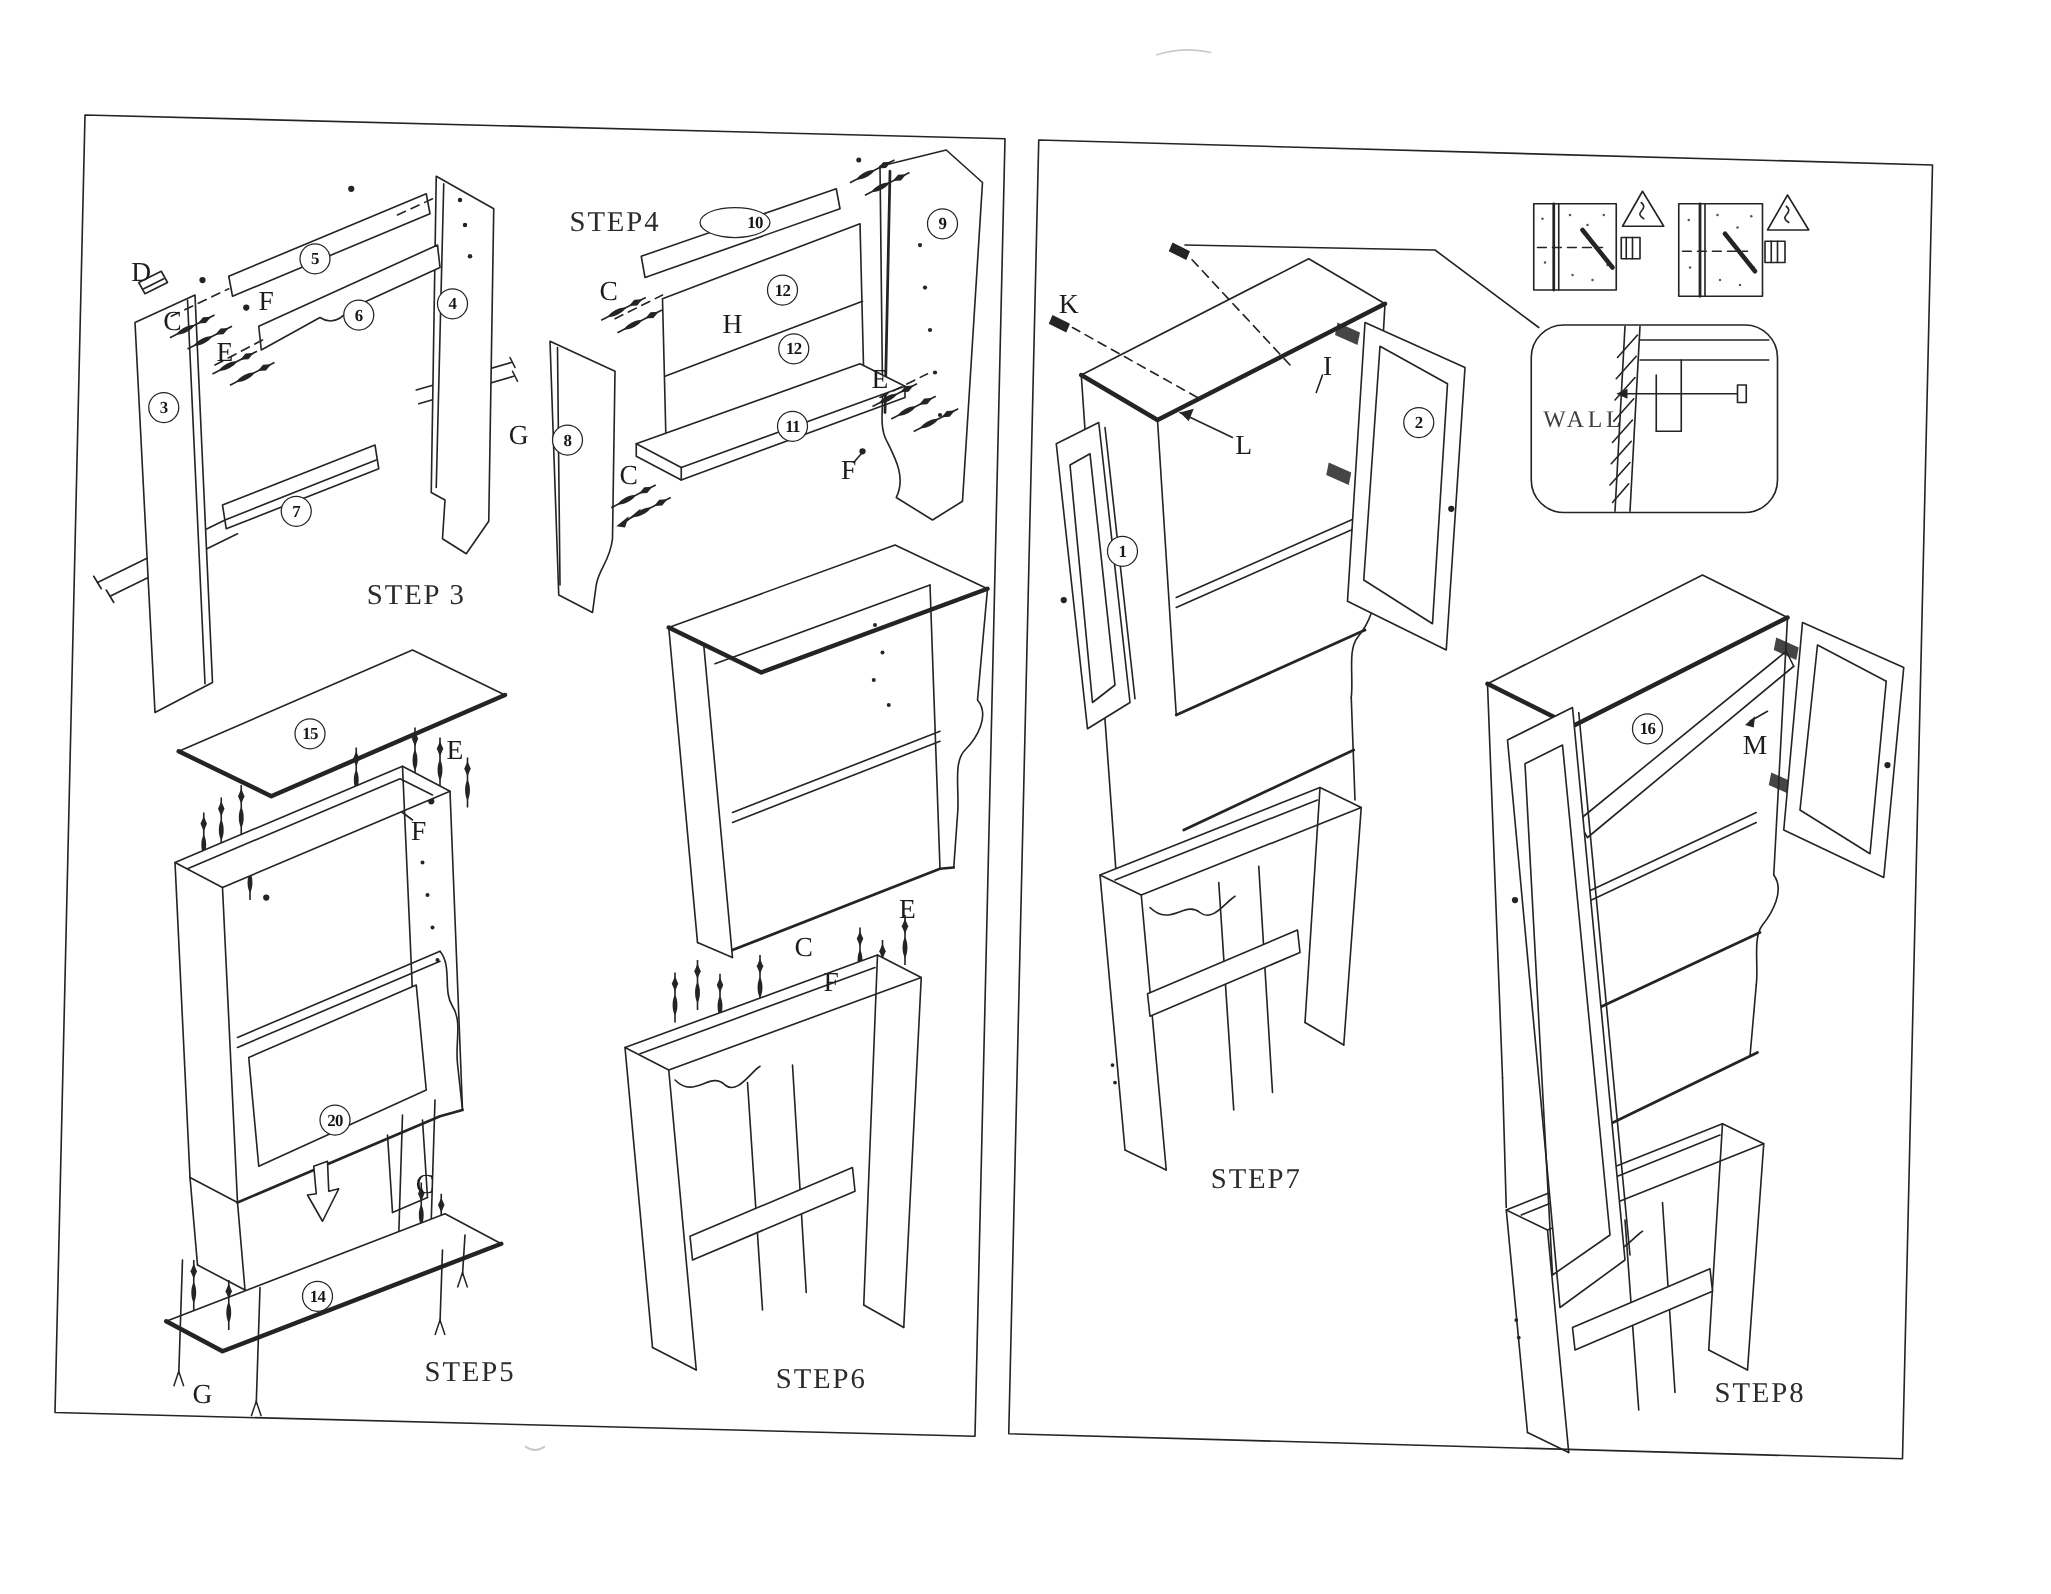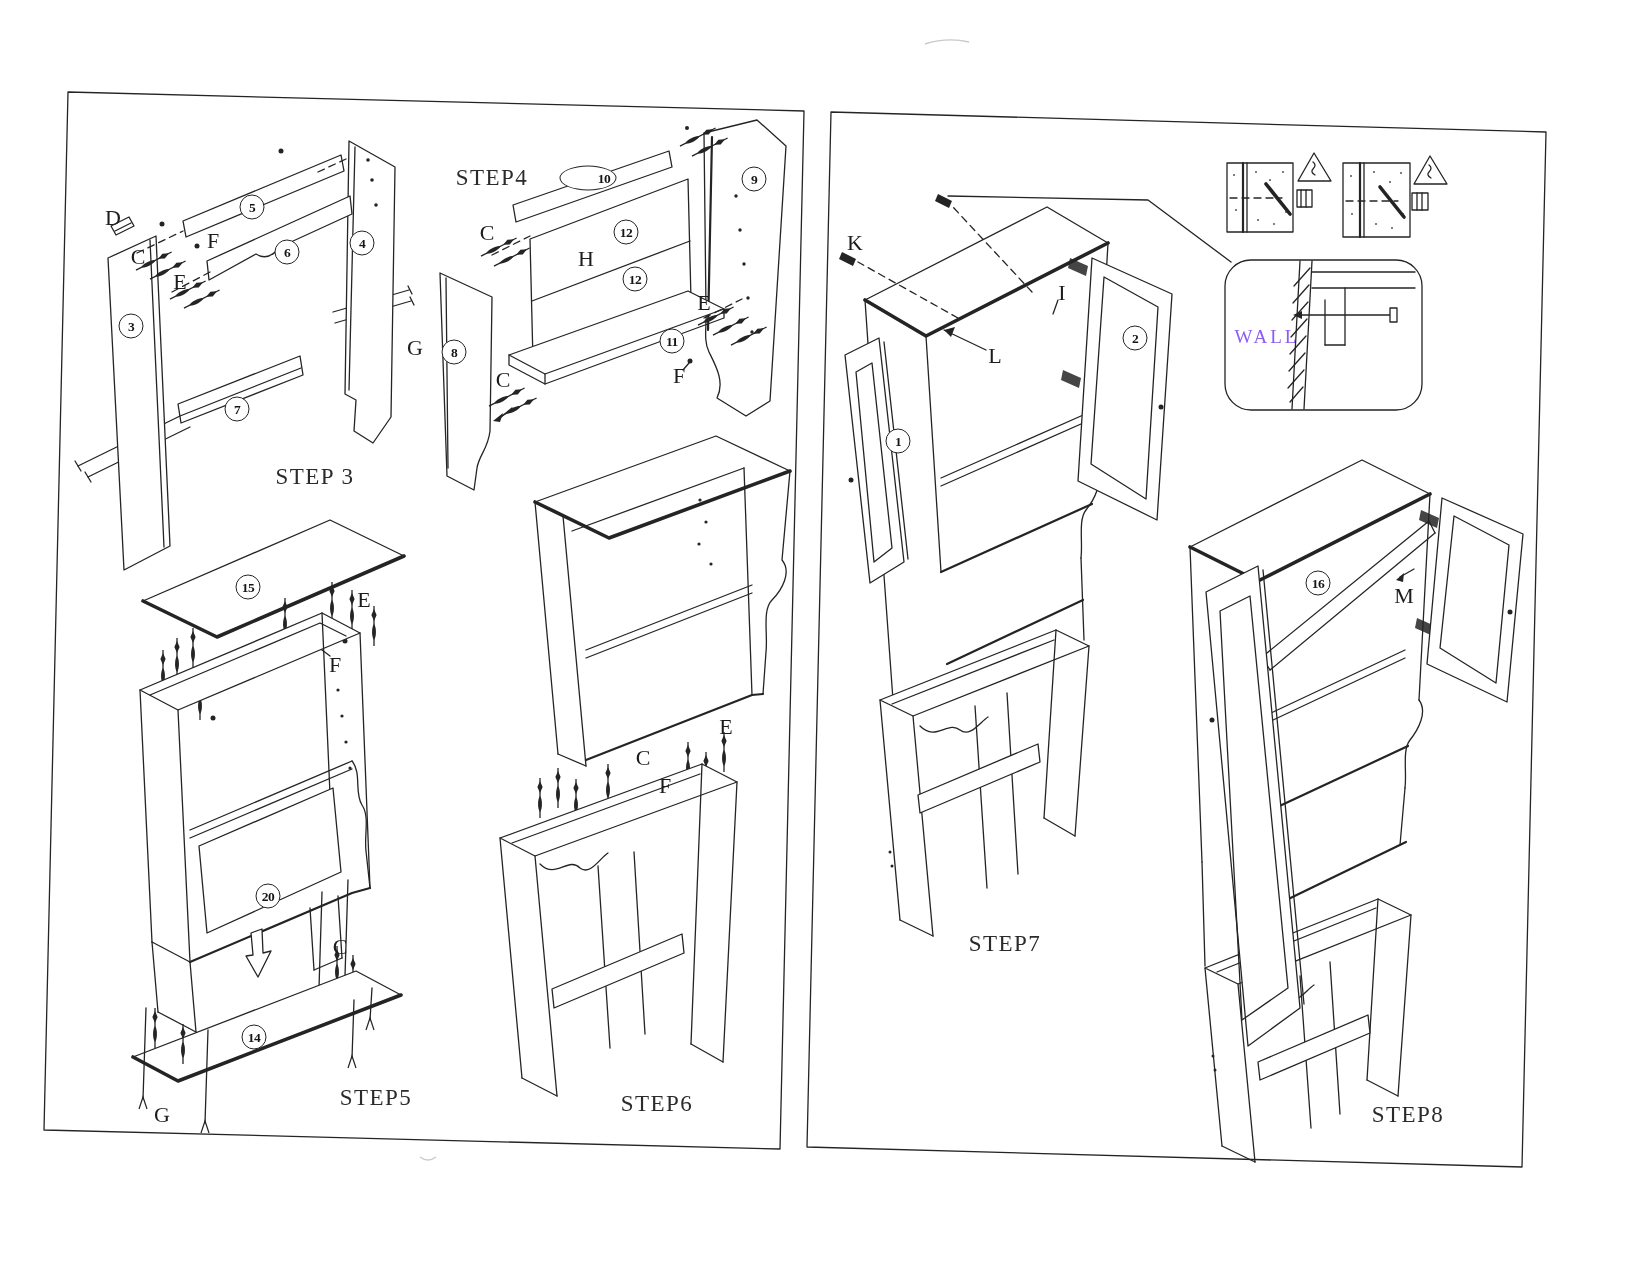--- a/index.html
+++ b/index.html
@@ -14,21 +14,21 @@
   .dash{stroke-dasharray:7 5;}
   .blk{fill:#242424;stroke:none;}
   .gry{fill:#555;stroke:none;}
   .faint{stroke:#c9c9c9;stroke-width:1.4;fill:none;}
   .ann{position:absolute;transform:translate(-50%,-50%);white-space:nowrap;color:#1f1f1f;}
   .step-label{font:23px/1 "Liberation Serif",serif;letter-spacing:1.5px;color:#2b2b2b;}
   .part-marker{width:23px;height:23px;display:flex;align-items:center;justify-content:center;
       border:1.6px solid #242424;border-radius:50%;background:#fff;
       font:600 13.5px/1 "Liberation Serif",serif;letter-spacing:-0.5px;color:#161616;}
   .hw-letter{font:22px/1 "Liberation Serif",serif;color:#1c1c1c;}
-  .wall-label{font:19px/1 "Liberation Serif",serif;letter-spacing:3px;color:#8b5cf6;}
+  .wall-label{font:19px/1 "Liberation Serif",serif;letter-spacing:3px;color:#404040;}
 </style>
 </head>
 <body>
 
 <div class="stage">
 
 <svg width="1641" height="1275" viewBox="0 0 1641 1275">
   <defs>
     <g id="pin">
       <line x1="0" y1="-22" x2="0" y2="18" stroke="#242424" stroke-width="1.3"></line>
@@ -355,37 +355,37 @@
     <polygon class="ln" points="1220,611 1250,596 1288,988 1242,1020"></polygon>
     <line class="ln" x1="1263" y1="570" x2="1304" y2="1004"></line>
     <circle class="blk" cx="1212" cy="720" r="2.5"></circle>
     <polygon class="ln fw" points="1442,498 1523,534 1507,702 1427,664"></polygon>
     <polygon class="ln" points="1454,516 1509,545 1496,683 1440,648"></polygon>
     <circle class="blk" cx="1510" cy="612" r="2.5"></circle>
   </g>
 </svg>
 
 <div class="overlay" id="overlay">
-      <div class="ann step-label" style="left: 315px; top: 476px;">STEP 3</div>
+      <div class="ann step-label" style="left: 333px; top: 476px;">STEP 3</div>
       <div class="ann step-label" style="left: 492px; top: 177px;">STEP4</div>
       <div class="ann step-label" style="left: 376px; top: 1097px; font-family: Liberation Serif, serif;">STEP5</div>
       <div class="ann step-label" style="left: 657px; top: 1103px;">STEP6</div>
       <div class="ann step-label" style="left: 1005px; top: 943px;">STEP7</div>
       <div class="ann step-label" style="left: 1396px; top: 1114px; margin-left: 12px;">STEP8</div>
       <div class="ann part-marker" style="left: 131px; top: 326px;">3</div>
       <div class="ann part-marker" style="left: 362px; top: 243px;">4</div>
       <div class="ann part-marker" style="left: 252px; top: 207px;">5</div>
       <div class="ann part-marker" style="left: 287px; top: 252px;">6</div>
       <div class="ann part-marker" style="left: 237px; top: 409px;">7</div>
       <div class="ann part-marker" style="left: 454px; top: 352px;">8</div>
       <div class="ann part-marker" style="left: 754px; top: 179px;">9</div>
       <div class="ann part-marker" style="left: 588px; top: 178px; padding-left: 32px;">10</div>
       <div class="ann part-marker" style="left: 626px; top: 232px;">12</div>
       <div class="ann part-marker" style="left: 635px; top: 279px;">12</div>
-      <div class="ann part-marker" style="left: 634px; top: 341px; margin-left: 38px;">11</div>
+      <div class="ann part-marker" style="left: 634px; top: 341px;">11</div>
       <div class="ann part-marker" style="left: 248px; top: 587px;">15</div>
       <div class="ann part-marker" style="left: 268px; top: 896px;">20</div>
       <div class="ann part-marker" style="left: 242px; top: 1037px; margin-left: 12px;">14</div>
       <div class="ann part-marker" style="left: 898px; top: 441px;">1</div>
       <div class="ann part-marker" style="left: 1135px; top: 338px;">2</div>
       <div class="ann part-marker" style="left: 1318px; top: 583px;">16</div>
       <div class="ann hw-letter" style="left: 113px; top: 218px;">D</div>
       <div class="ann hw-letter" style="left: 138px; top: 257px;">C</div>
       <div class="ann hw-letter" style="left: 180px; top: 282px;">E</div>
       <div class="ann hw-letter" style="left: 213px; top: 241px;">F</div>

